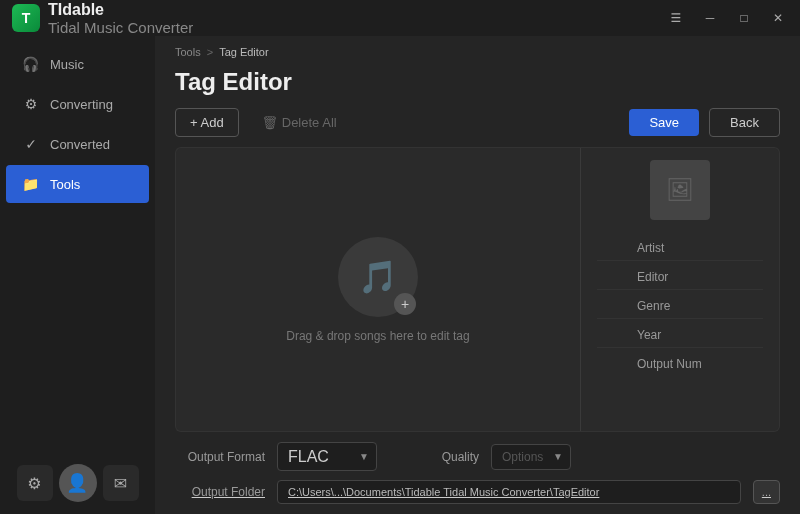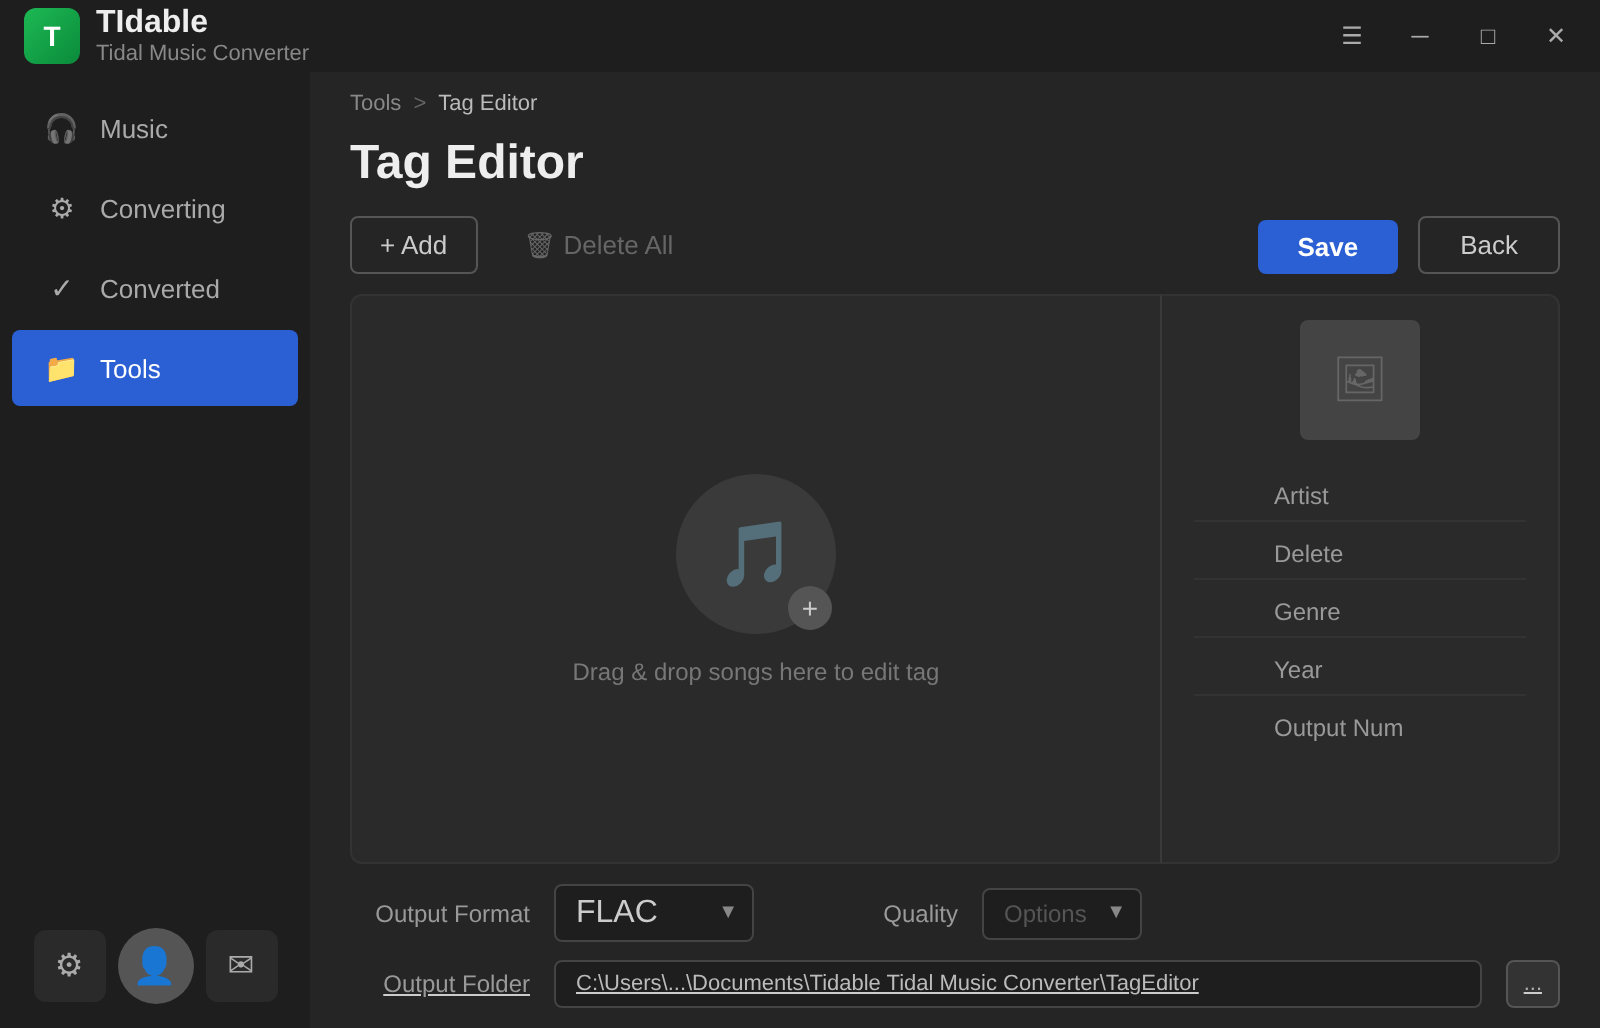--- a/index.html
+++ b/index.html
@@ -36,21 +36,21 @@
       background: linear-gradient(135deg, #1db954, #0a8a3a);
       display: flex;
       align-items: center;
       justify-content: center;
       color: white;
       font-size: 14px;
       font-weight: bold;
     }
     .app-info { display: flex; flex-direction: column; }
     .app-name { font-size: 16px; color: #eee; font-weight: 600; }
-    .app-subtitle { font-size: 11px; color: #888; }
+    .app-subtitle { font-size: 15px; color: #888; }
     .titlebar-controls {
       display: flex;
       align-items: center;
       gap: 6px;
     }
     .title-btn {
       width: 28px;
       height: 20px;
       background: transparent;
       border: none;
@@ -159,21 +159,21 @@
       font-size: 24px;
       font-weight: 700;
       color: #eee;
       padding: 4px 20px 12px;
       flex-shrink: 0;
     }
 
     
     .toolbar {
       display: flex;
-      align-items: flex-end;
+      align-items: center;
       padding: 0 20px 10px;
       gap: 10px;
       flex-shrink: 0;
     }
     .toolbar-left {
       display: flex;
       gap: 8px;
       flex: 1;
     }
     .btn-add {
@@ -201,21 +201,21 @@
       gap: 5px;
     }
     .btn-save {
       background: #2b5fd4;
       border: none;
       color: white;
       padding: 6px 20px;
       border-radius: 4px;
       cursor: pointer;
       font-size: 13px;
-      font-weight: 700;
+      font-weight: 400;
     }
     .btn-back {
       background: transparent;
       border: 1px solid #555;
       color: #ccc;
       padding: 6px 20px;
       border-radius: 4px;
       cursor: pointer;
       font-size: 13px;
     }
@@ -474,21 +474,21 @@
         <span class="drop-text">Drag &amp; drop songs here to edit tag</span>
       </div>
 
       <div class="tag-panel">
         <div class="album-art">🖼</div>
         <div class="tag-row">
           <span class="tag-label">Artist</span>
           <span class="tag-value"></span>
         </div>
         <div class="tag-row">
-          <span class="tag-label">Delete</span>
+          <span class="tag-label">Editor</span>
           <span class="tag-value"></span>
         </div>
         <div class="tag-row">
           <span class="tag-label">Genre</span>
           <span class="tag-value"></span>
         </div>
         <div class="tag-row">
           <span class="tag-label">Year</span>
           <span class="tag-value"></span>
         </div>

